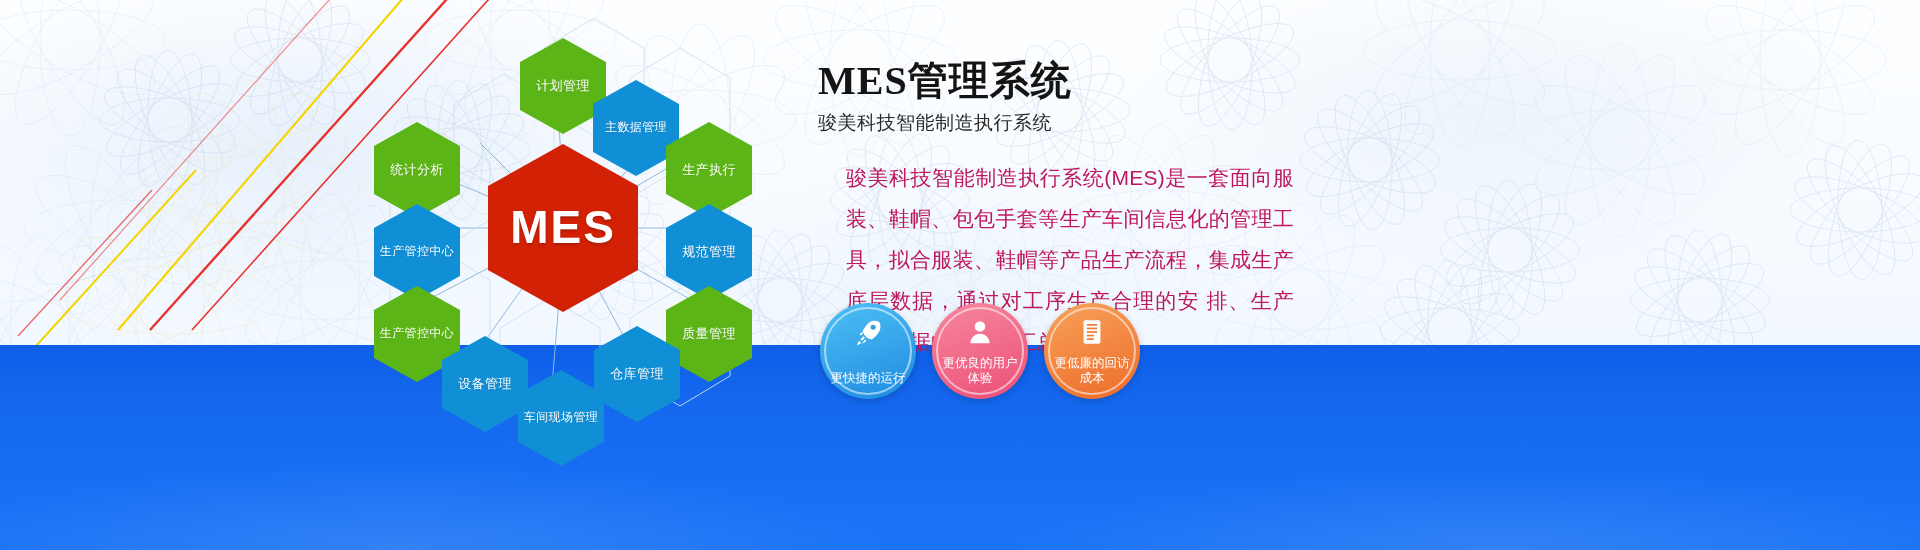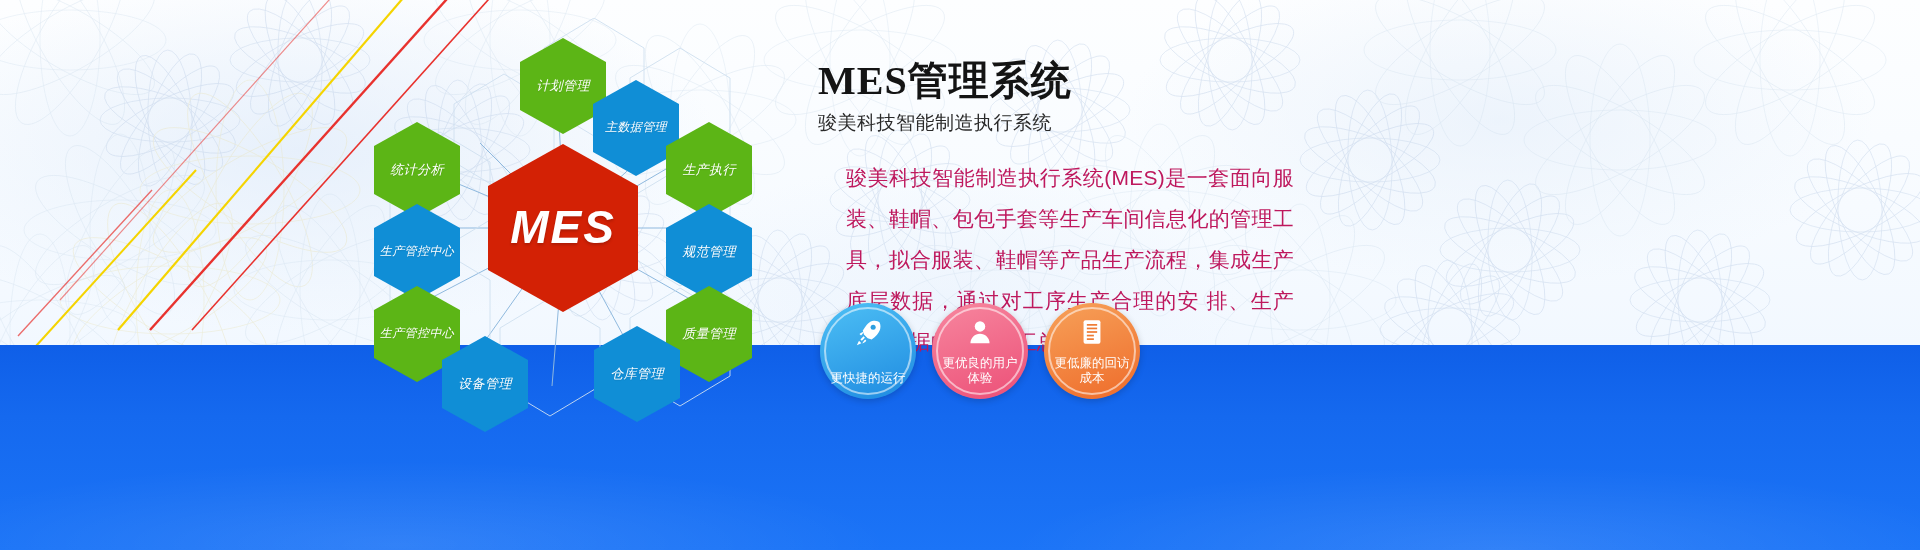--- a/index.html
+++ b/index.html
@@ -40,21 +40,20 @@
   .hex-links { position:absolute; left:0; top:0; width:470px; height:420px; }
   .hex {
     position:absolute;
     width:86px; height:96px;
     clip-path:polygon(50% 0%,100% 25%,100% 75%,50% 100%,0% 75%,0% 25%);
     display:flex; align-items:center; justify-content:center;
     text-align:left; line-height:1.12;
     color:#ffffff; font-size:13px; letter-spacing:.4px;
     text-shadow:0 1px 1px rgba(0,0,0,.10);
     padding:0 4px;
-    font-style:italic;
   }
   .hex.green { background:#5cb516; }
   .hex.blue  { background:#108ed6; }
   .hex.core  {
     width:150px; height:168px;
     background:#d32105;
     font-size:46px; font-weight:bold; letter-spacing:2px;
     text-shadow:0 2px 3px rgba(0,0,0,.18);
   }
 
@@ -225,20 +224,23 @@
     </div>
     <div class="hex green" style="left:336px;top:268px;">
       <span>质量管理</span>
     </div>
     <div class="hex blue" style="left:112px;top:318px;">
       <span>设备管理</span>
     </div>
     <div class="hex blue" style="left:264px;top:308px;">
       <span>仓库管理</span>
     </div>
+    <div class="hex blue" style="left:188px;top:352px;font-size:12px;">
+      <span>车间现场管理</span>
+    </div>
 
     <div class="hex core" style="left:158px;top:126px;">
       <span>MES</span>
     </div>
   </div>
 
   <div class="copy">
     <div class="title">MES管理系统</div>
     <div class="subtitle">骏美科技智能制造执行系统</div>
     <div class="para">骏美科技智能制造执行系统(MES)是一套面向服装、鞋帽、包包手套等生产车间信息化的管理工具，拟合服装、鞋帽等产品生产流程，集成生产底层数据，通过对工序生产合理的安 排、生产过程数据的采集、汇总、分析。</div>

